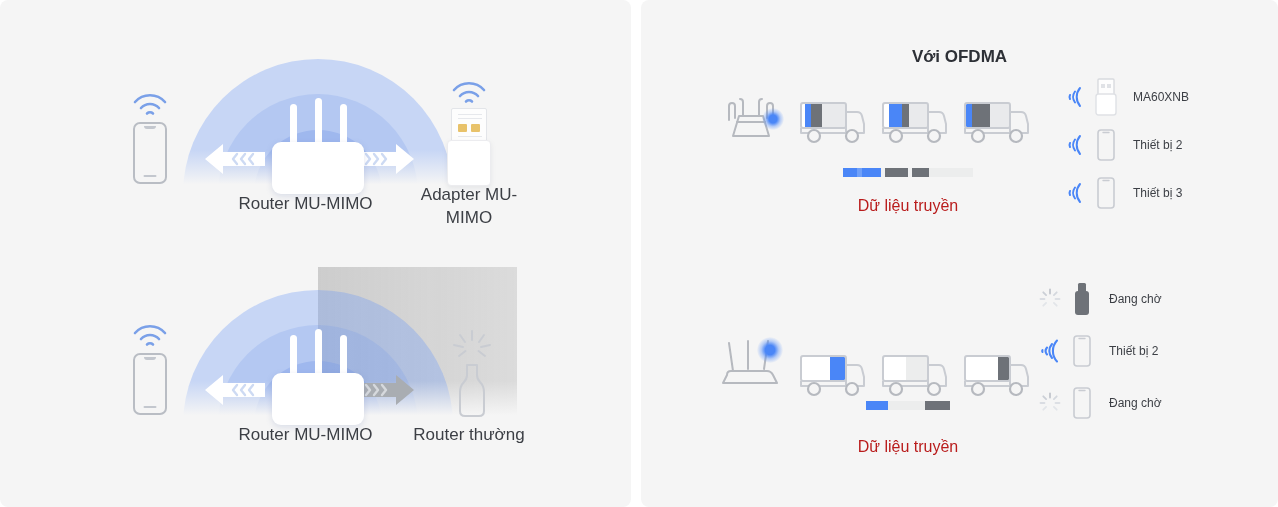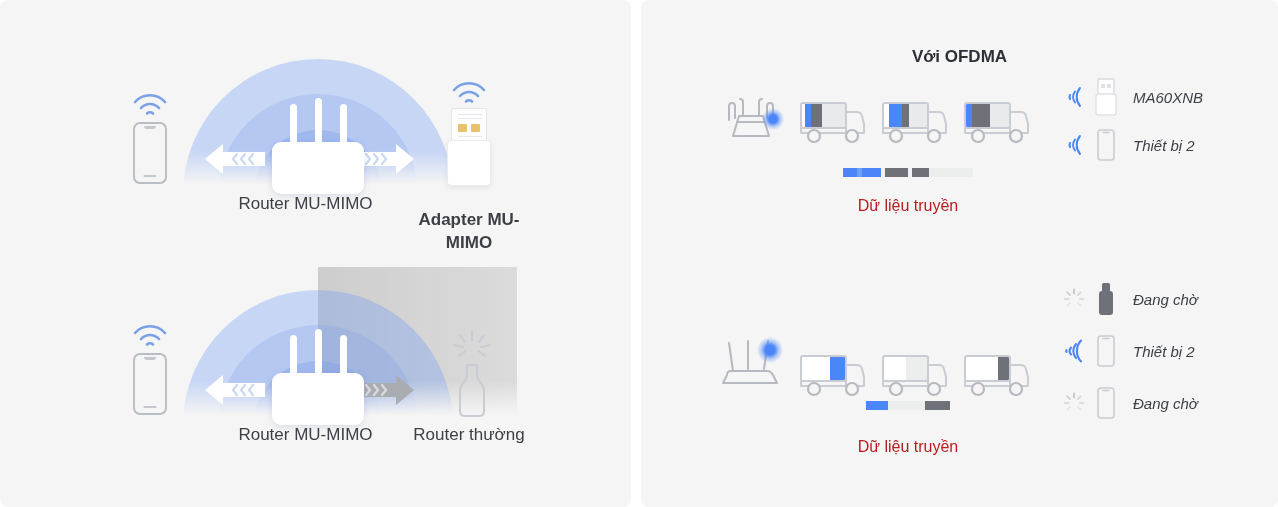--- a/index.html
+++ b/index.html
@@ -114,21 +114,21 @@
   .databar span { display: block; height: 100%; }
   .databar-label {
     position: absolute; width: 100%; text-align: center;
     font-size: 16px; color: #b91c1c;
   }
 
   .devlist { position: absolute; }
   .devrow { display: flex; align-items: center; height: 48px; }
   .devrow .sig { width: 30px; display: flex; justify-content: center; align-items: center; }
   .devrow .dev { width: 34px; display: flex; justify-content: center; align-items: center; }
-  .devrow .nm { font-size: 15px; color: #3c3f45; padding-left: 10px; white-space: nowrap; font-style: italic; }
+  .devrow .nm { font-size: 12px; color: #3c3f45; padding-left: 10px; white-space: nowrap; }
 
   .glowdot {
     position: absolute; width: 22px; height: 22px; border-radius: 50%;
     background: radial-gradient(circle, #4a86f7 0%, #4a86f7 26%, rgba(74,134,247,0.38) 48%, rgba(74,134,247,0) 72%);
   }
 </style>
 </head>
 <body>
 
 <div class="stage">
@@ -205,21 +205,21 @@
             <div class="usb-pin" style="left:6px;"></div>
             <div class="usb-pin" style="right:6px;"></div>
             <div class="usb-line" style="top:27px;"></div>
             <div class="usb-line" style="top:31px;"></div>
           </div>
           <div class="usb-shell"></div>
         </div>
       </div>
 
       <div class="caption" style="left:238px; top:192px; width:135px;">Router MU-MIMO</div>
-      <div class="caption" style="left:404px; top:208px; width:130px;font-weight:bold;">Adapter MU-MIMO</div>
+      <div class="caption" style="left:404px; top:183px; width:130px;">Adapter MU-MIMO</div>
     </div>
 
     <div class="scene scene-bottom">
 
       <div class="halo-wrap" style="left:119px; top:14px; width:398px; height:158px;">
         <div class="ring r1" style="bottom:0;"></div>
         <div class="ring r2" style="bottom:0;"></div>
         <div class="ring r3" style="bottom:0;"></div>
         <div class="halo-mask" style="width:199px;"></div>
         <div class="fade-bottom"></div>
@@ -421,20 +421,38 @@
             </svg>
           </div>
           <div class="dev">
             <svg width="18" height="32" viewBox="0 0 18 32">
               <rect x="1" y="1" width="16" height="30" rx="3" fill="none" stroke="#c9ccd2" stroke-width="1.6"></rect>
               <path d="M6 3.5 L12 3.5" stroke="#c9ccd2" stroke-width="1.4" stroke-linecap="round"></path>
             </svg>
           </div>
           <div class="nm">Thiết bị 2</div>
         </div>
+        <div class="devrow">
+          <div class="sig">
+            <svg width="22" height="24" viewBox="0 0 22 24">
+              <g fill="none" stroke="#4a86f7" stroke-width="2" stroke-linecap="round">
+                <path d="M17 3 A14 14 0 0 0 17 21"></path>
+                <path d="M12 6.5 A9 9 0 0 0 12 17.5"></path>
+                <path d="M7 10 A4.5 4.5 0 0 0 7 14"></path>
+              </g>
+            </svg>
+          </div>
+          <div class="dev">
+            <svg width="18" height="32" viewBox="0 0 18 32">
+              <rect x="1" y="1" width="16" height="30" rx="3" fill="none" stroke="#c9ccd2" stroke-width="1.6"></rect>
+              <path d="M6 3.5 L12 3.5" stroke="#c9ccd2" stroke-width="1.4" stroke-linecap="round"></path>
+            </svg>
+          </div>
+          <div class="nm">Thiết bị 3</div>
+        </div>
       </div>
     </div>
 
     <div class="block" style="top:253px; height:254px;">
 
 
       <div style="position:absolute; left:80px; top:78px;">
         <svg width="64" height="60" viewBox="0 0 64 60">
           <g fill="none" stroke="#b6b9bf" stroke-width="2" stroke-linecap="round" stroke-linejoin="round">
             <path d="M12 40 L8 12"></path>
@@ -500,21 +518,21 @@
         </div>
       </div>
 
       <div class="databar" style="left:225px; top:148px; width:84px;">
         <span style="width:26%; background:#4a86f7"></span>
         <span style="width:44%; background:#eceded"></span>
         <span style="width:30%; background:#6e7278"></span>
       </div>
       <div class="databar-label" style="left:147px; top:185px; width:240px;">Dữ liệu truyền</div>
 
-      <div class="devlist" style="left:418px; top:20px;">
+      <div class="devlist" style="left:394px; top:20px;">
         <div class="devrow" style="height:52px;">
           <div class="sig">
             <svg width="22" height="22" viewBox="0 0 22 22">
               <g stroke="#c2c6cd" stroke-width="1.8" stroke-linecap="round">
                 <path d="M11 1.5 L11 5.5"></path>
                 <path d="M17.7 4.3 L14.9 7.1" stroke="#d4d8de"></path>
                 <path d="M20.5 11 L16.5 11" stroke="#dcdfe4"></path>
                 <path d="M17.7 17.7 L14.9 14.9" stroke="#e2e5e9"></path>
                 <path d="M4.3 4.3 L7.1 7.1" stroke="#cbcfd6"></path>
                 <path d="M1.5 11 L5.5 11" stroke="#d9dce2"></path>

